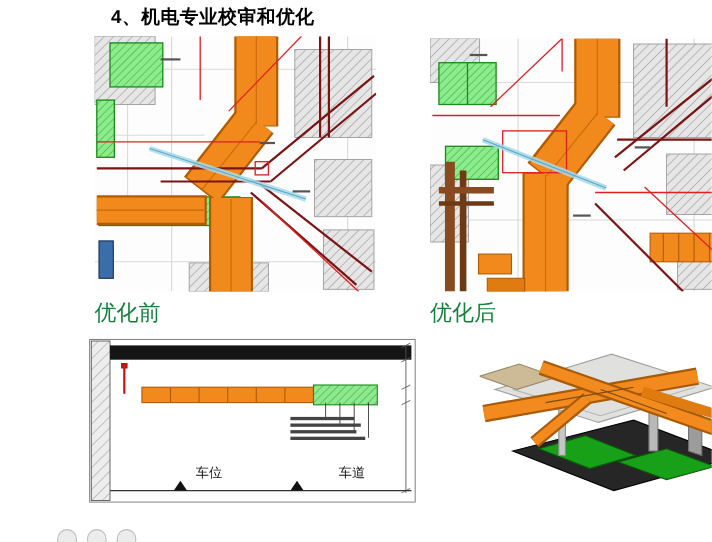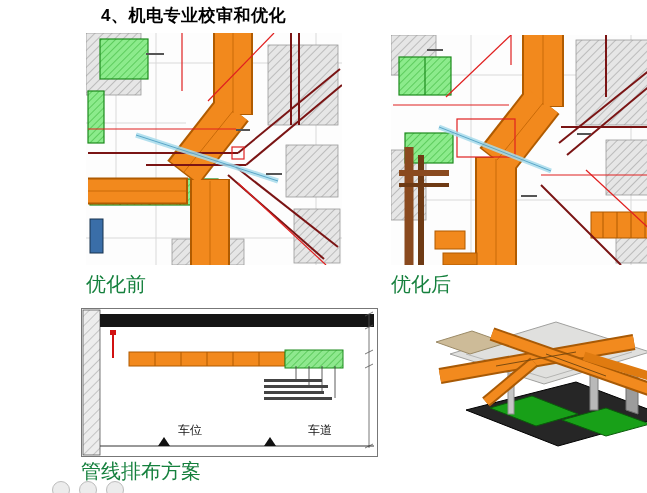--- a/index.html
+++ b/index.html
@@ -283,21 +283,20 @@
         <line x1="284" y1="60" x2="292" y2="56"></line>
         <line x1="284" y1="140" x2="292" y2="136"></line>
       </g>
       <line x1="19" y1="138" x2="293" y2="138" stroke="#333333" stroke-width="1"></line>
       <polygon points="77,138 89,138 83,129" fill="#111111"></polygon>
       <polygon points="183,138 195,138 189,129" fill="#111111"></polygon>
       <text x="109" y="126" text-anchor="middle" font-size="12" fill="#111111">车位</text>
       <text x="239" y="126" text-anchor="middle" font-size="12" fill="#111111">车道</text>
     </svg>
   </figure>
-  <div class="caption cap-plan">管线排布方案</div>
 
   <figure class="panel" style="left:390px; top:296px;">
     <svg viewBox="0 0 232 162" width="232" height="162">
       <rect width="232" height="162" fill="#ffffff"></rect>
       <polygon points="30,114 122,150 230,120 140,86" fill="#262626" stroke="#000000"></polygon>
       <polygon points="54,112 100,130 142,118 96,100" fill="#18A018" stroke="#0a5c0a"></polygon>
       <polygon points="126,124 170,140 214,128 170,112" fill="#18A018" stroke="#0a5c0a"></polygon>
       <rect x="154" y="60" width="8" height="54" fill="#b9b9b9" stroke="#7e7e7e"></rect>
       <rect x="72" y="74" width="6" height="44" fill="#c6c6c6" stroke="#8e8e8e"></rect>
       <polygon points="190,74 202,78 202,118 190,114" fill="#9c9c9c" stroke="#6e6e6e"></polygon>

